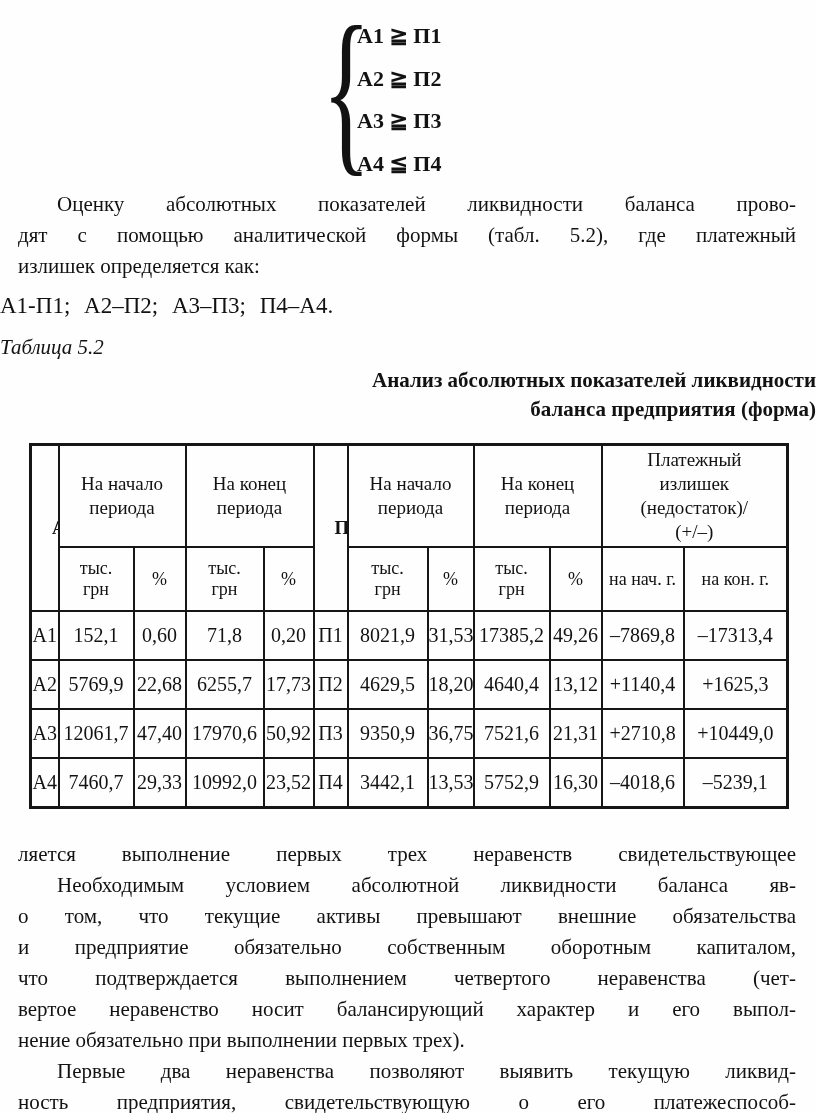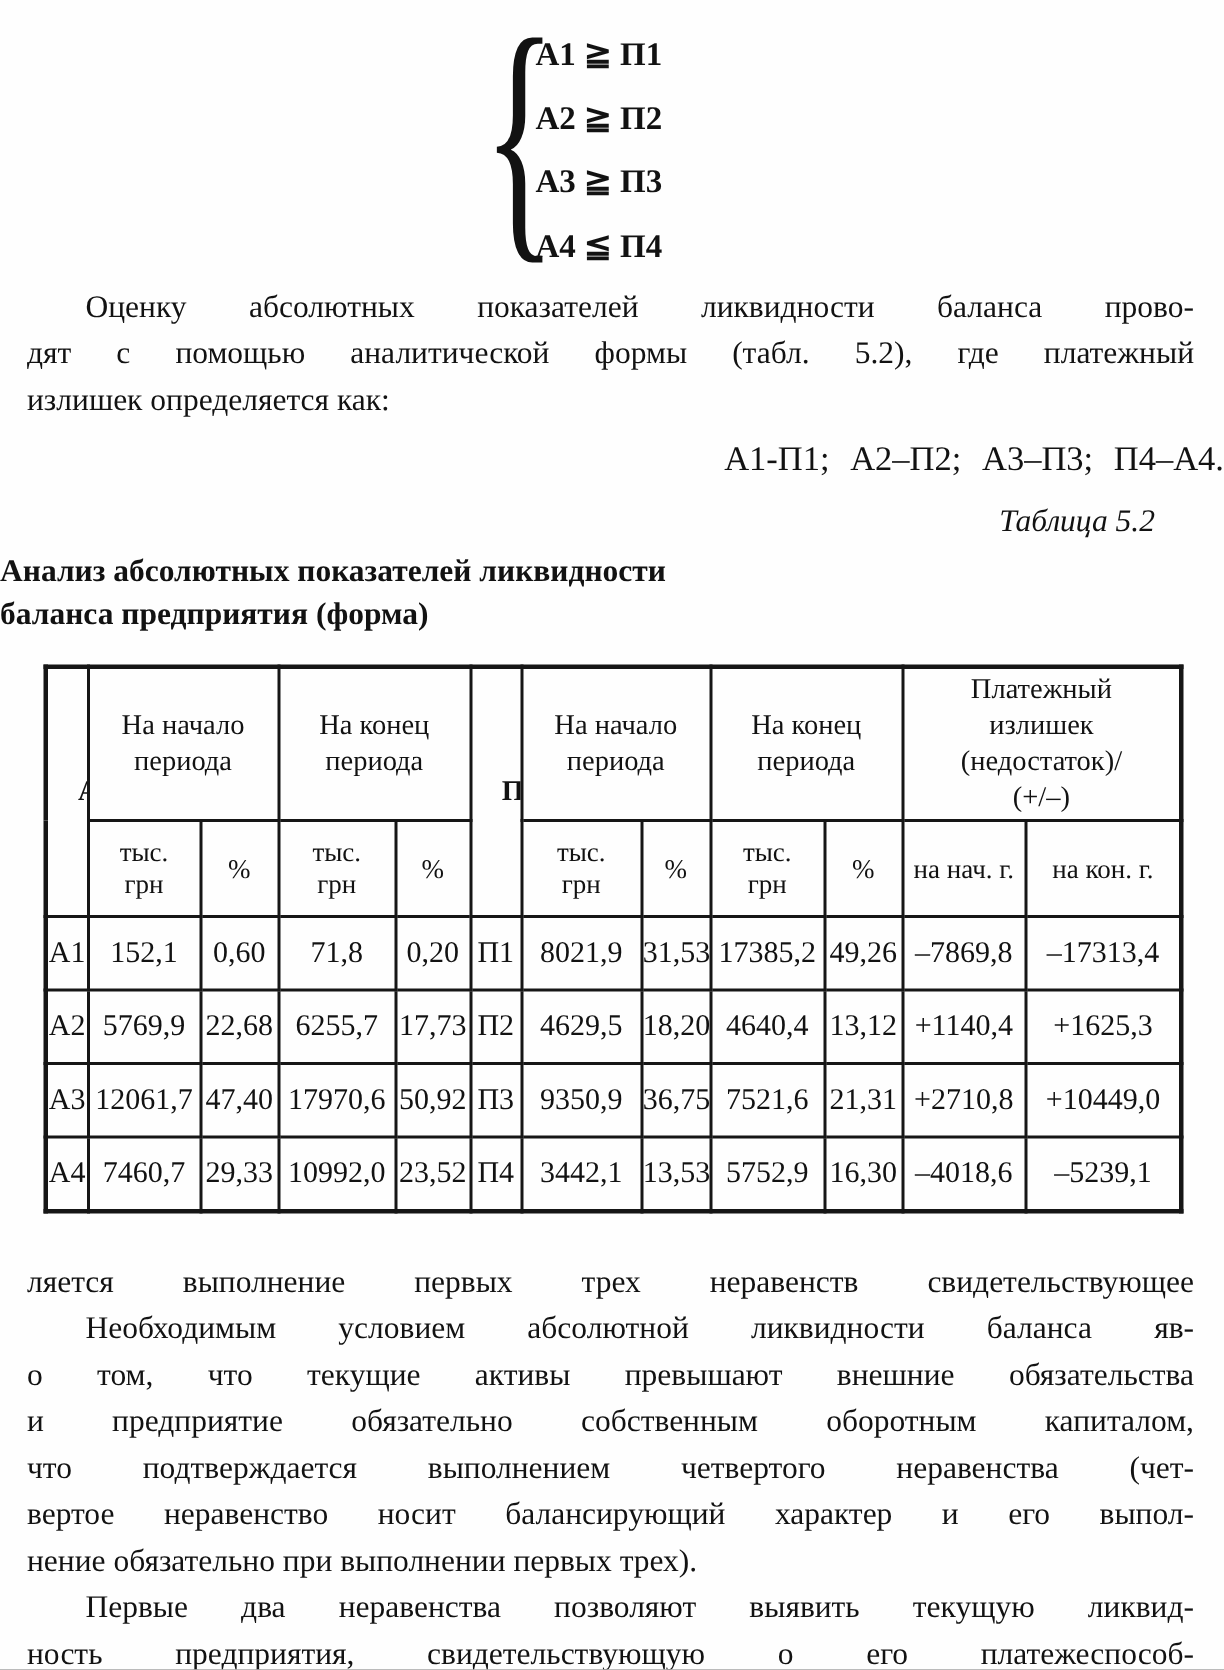--- a/index.html
+++ b/index.html
@@ -34,33 +34,33 @@
   .textblock { margin: 0 20px 0 18px; }
   .jl {
     font-size: 21px; line-height: 31px;
     text-align: justify; text-align-last: justify;
     white-space: normal;
   }
   .jl-first { text-indent: 39px; }
   .jl-last  { text-align-last: left; }
   .formula {
     margin-top: 7px;
-    text-align: right;
+    text-align: left;
     font-size: 23px; line-height: 34px;
     word-spacing: 8px;
   }
   .caption {
     margin: 12px 46px 0 0;
-    text-align: right;
+    text-align: left;
     font-style: italic;
     font-size: 21px; line-height: 24px;
   }
   .tbl-title {
     margin-top: 7px;
-    text-align: left;
+    text-align: right;
     font-weight: bold;
     font-size: 21px; line-height: 29px;
   }
   
   table.liq {
     margin: 19px 0 0 29px;
     width: 757px;
     border-collapse: collapse;
     table-layout: fixed;
     border: 3px solid #161616;

